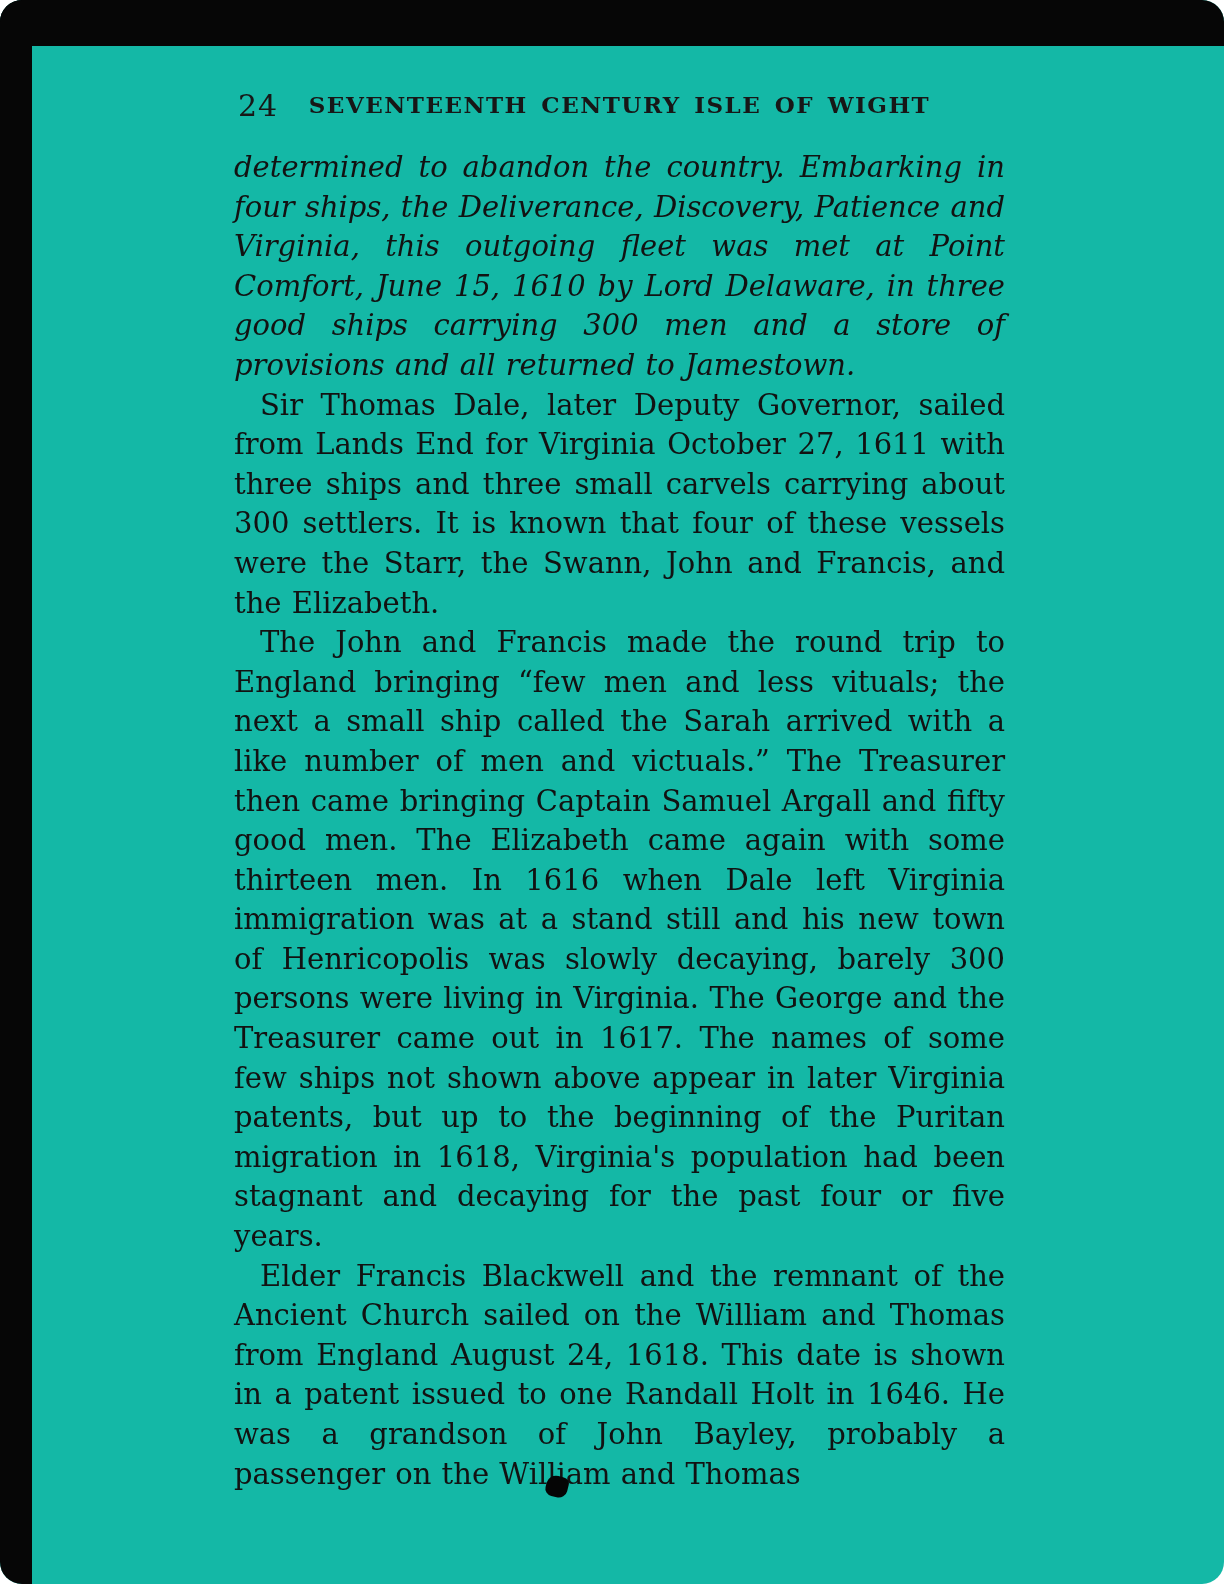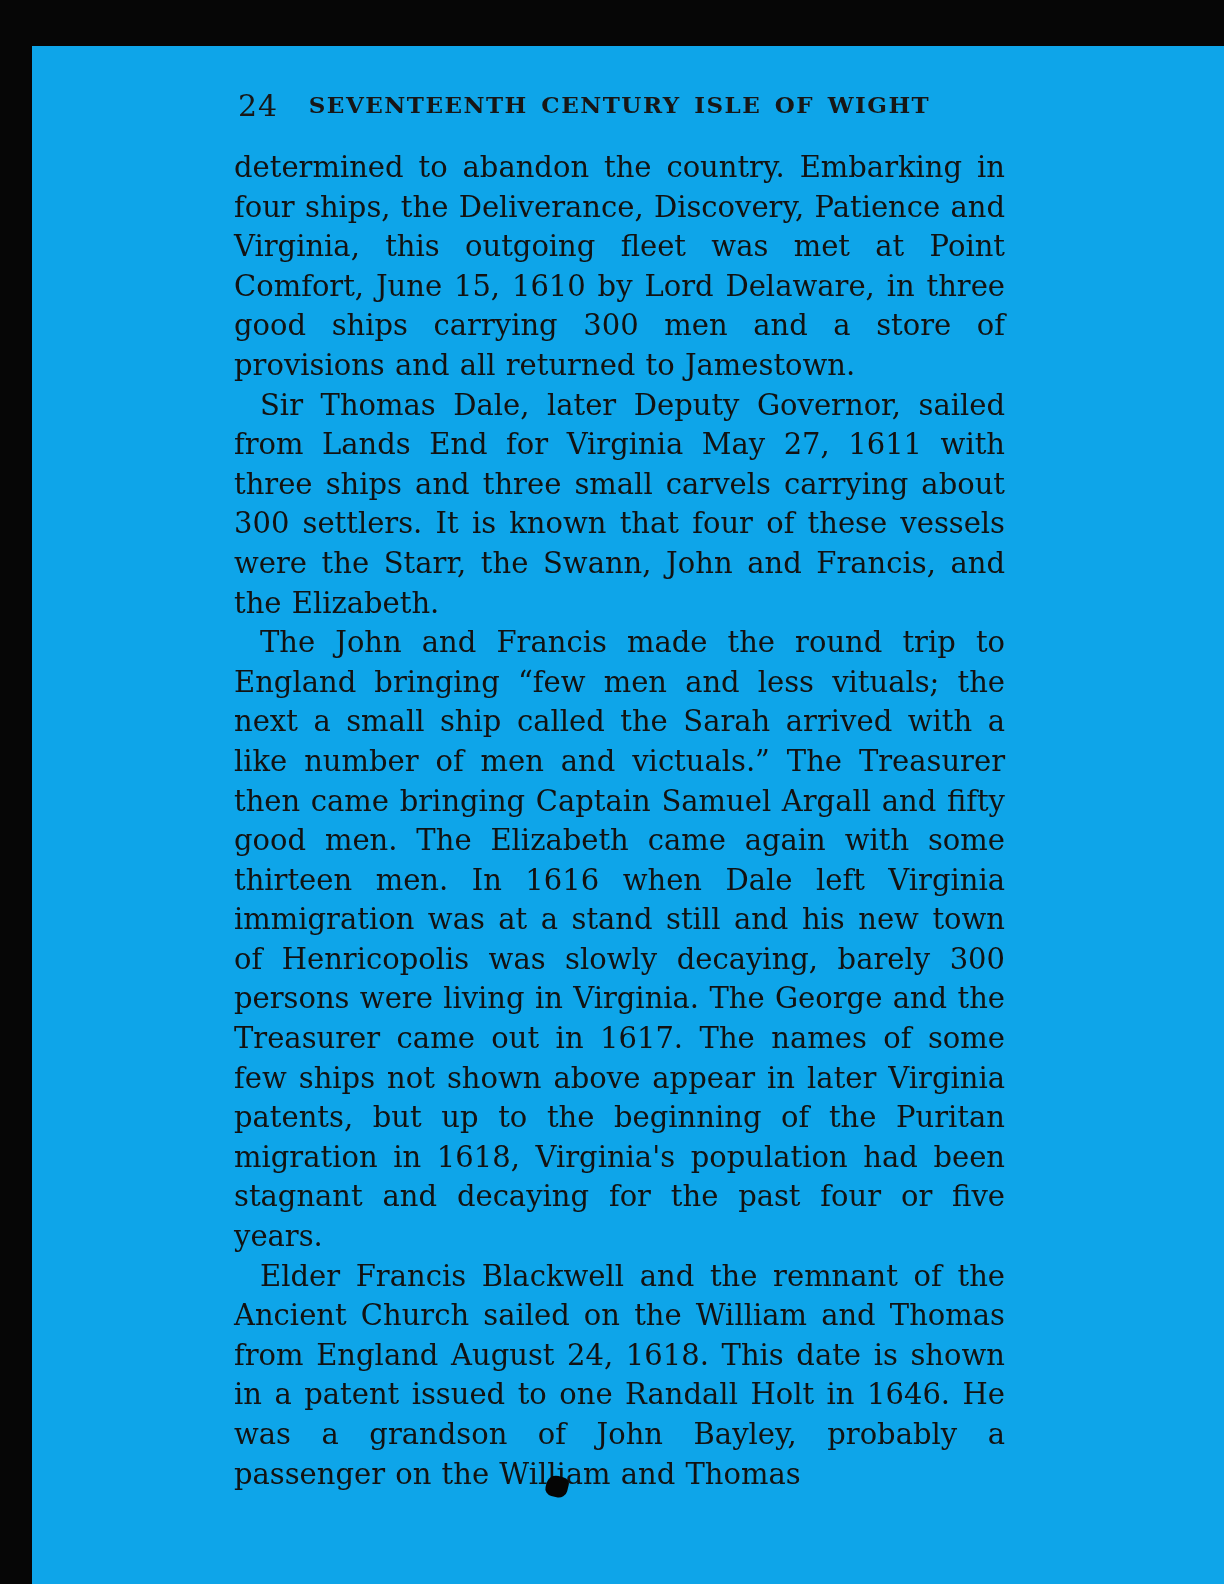--- a/index.html
+++ b/index.html
@@ -4,24 +4,25 @@
 <style>
   html, body {
     margin: 0;
     padding: 0;
     background: #ffffff;
   }
   #page {
     position: relative;
     width: 1224px;
     height: 1584px;
-    background: #0ea5e9;
+    background: #14b8a6;
     overflow: hidden;
     font-family: "DejaVu Serif", "Liberation Serif", serif;
     color: #141414;
+    border-radius: 22px;
   }
   
   .scan-bar-top {
     position: absolute;
     top: 0; left: 0;
     width: 1224px; height: 46px;
     background: #060606;
   }
   .scan-bar-left {
     position: absolute;
@@ -70,20 +71,21 @@
     color: #121212;
   }
   .text-block p {
     margin: 0;
     padding: 0;
     text-indent: 26px;
     word-spacing: 1px;
   }
   .text-block p.no-indent {
     text-indent: 0;
+    font-style: italic;
   }
   
   .ink-blot {
     position: absolute;
     left: 546px;
     top: 1476px;
     width: 22px;
     height: 21px;
     background: #050505;
     border-radius: 45% 30% 40% 35%;
@@ -98,20 +100,20 @@
   <div class="scan-bar-top"></div>
   <div class="scan-bar-left"></div>
 
   <div class="running-head">
     <span class="page-number">24</span>
     <span class="head-title">SEVENTEENTH CENTURY ISLE OF WIGHT</span>
   </div>
 
   <div class="text-block">
     <p class="no-indent">determined to abandon the country.  Embarking in four ships, the Deliverance, Discovery, Patience and Virginia, this outgoing fleet was met at Point Comfort, June 15, 1610 by Lord Delaware, in three good ships carrying 300 men and a store of provisions and all returned to Jamestown.</p>
-    <p>Sir Thomas Dale, later Deputy Governor, sailed from Lands End for Virginia May 27, 1611 with three ships and three small carvels carrying about 300 settlers.  It is known that four of these vessels were the Starr, the Swann, John and Francis, and the Elizabeth.</p>
+    <p>Sir Thomas Dale, later Deputy Governor, sailed from Lands End for Virginia October 27, 1611 with three ships and three small carvels carrying about 300 settlers.  It is known that four of these vessels were the Starr, the Swann, John and Francis, and the Elizabeth.</p>
     <p>The John and Francis made the round trip to England bringing “few men and less vituals; the next a small ship called the Sarah arrived with a like number of men and victuals.”  The Treasurer then came bringing Captain Samuel Argall and fifty good men.  The Elizabeth came again with some thirteen men.  In 1616 when Dale left Virginia immigration was at a stand still and his new town of Henricopolis was slowly decaying, barely 300 persons were living in Virginia.  The George and the Treasurer came out in 1617.  The names of some few ships not shown above appear in later Virginia patents, but up to the beginning of the Puritan migration in 1618, Virginia's population had been stagnant and decaying for the past four or five years.</p>
     <p>Elder Francis Blackwell and the remnant of the Ancient Church sailed on the William and Thomas from England August 24, 1618.  This date is shown in a patent issued to one Randall Holt in 1646.  He was a grandson of John Bayley, probably a passenger on the William and Thomas</p>
   </div>
 
   <div class="ink-blot"></div>
 
 </div>
 
 </body></html>

